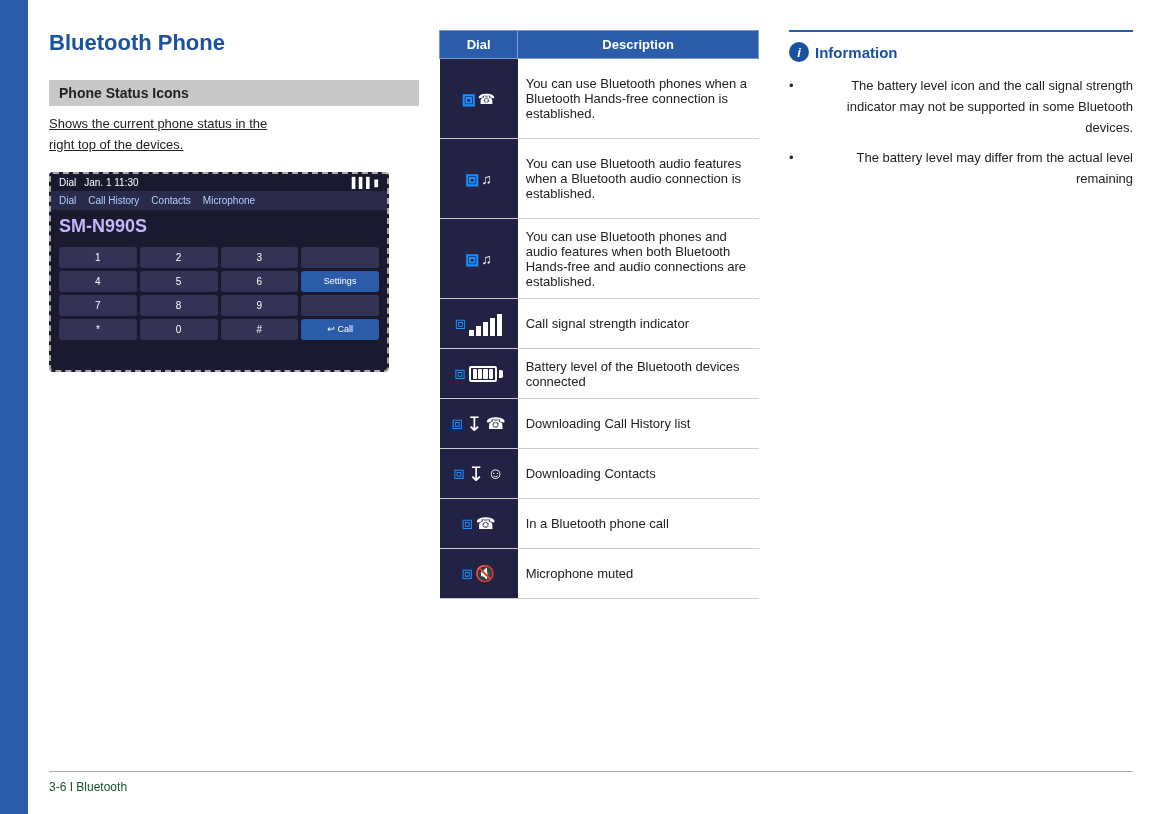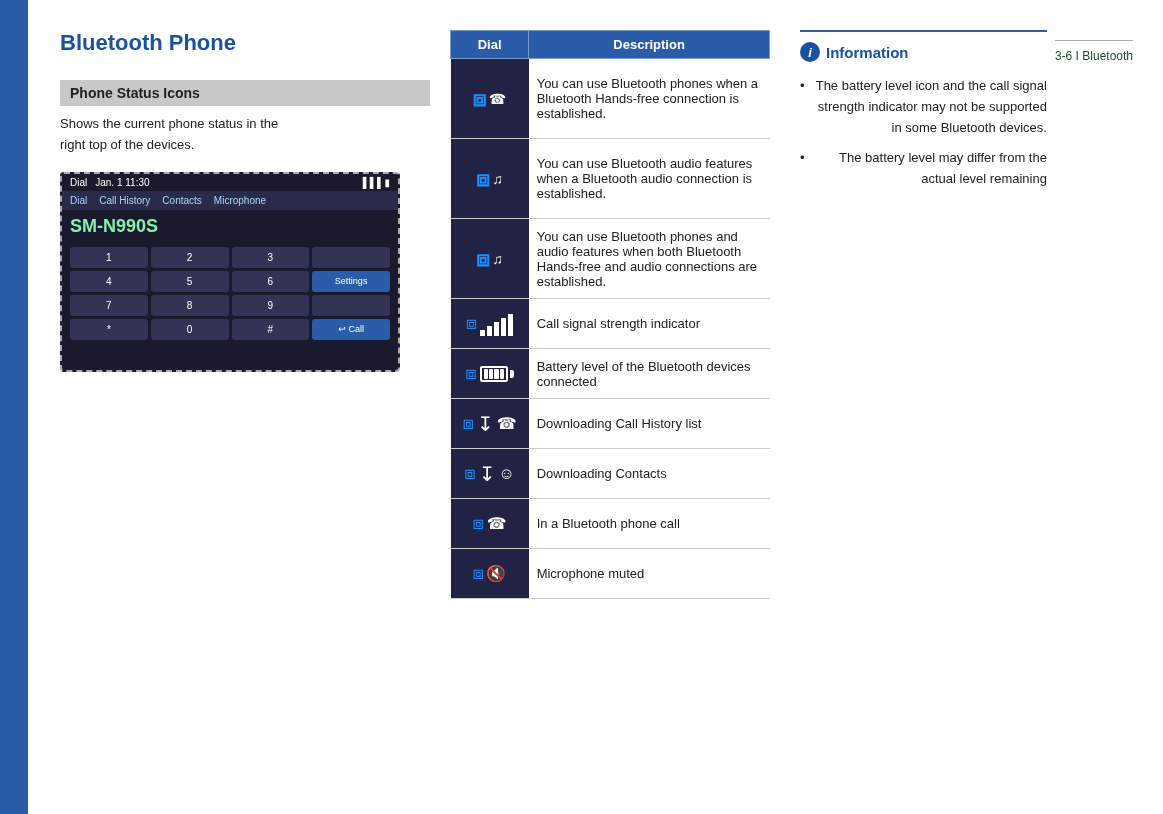--- a/index.html
+++ b/index.html
@@ -18,23 +18,23 @@
     .sidebar {
       width: 28px;
       background: #2a5caa;
       flex-shrink: 0;
       height: 814px;
     }
 
     
     .main-content {
       flex: 1;
-      padding: 30px 30px 20px 32px;
-      display: flex;
-      flex-direction: row;
+      padding: 30px 30px 20px 21px;
+      display: flex;
+      flex-direction: column;
       gap: 8px;
     }
 
     
     .top-section {
       display: flex;
       gap: 0;
       flex: 1;
     }
 
@@ -57,20 +57,21 @@
       padding: 5px 10px;
       font-size: 14px;
       font-weight: bold;
       margin-bottom: 8px;
     }
 
     .section-desc {
       font-size: 13px;
       line-height: 1.6;
       margin-bottom: 16px;
+      text-decoration: underline;
     }
 
     
     .phone-screen {
       width: 340px;
       height: 200px;
       border: 2px dashed #aaa;
       background: #1a1a2e;
       border-radius: 4px;
       overflow: hidden;
@@ -106,21 +107,21 @@
       gap: 12px;
       padding: 4px 8px;
     }
 
     .phone-nav-item {
       color: #aad4ff;
       font-size: 10px;
     }
 
     .phone-model {
-      color: #86efac;
+      color: #c4b5fd;
       font-size: 18px;
       font-weight: bold;
       padding: 6px 8px;
       background: #1a1a2e;
     }
 
     .phone-keypad {
       background: #1a1a2e;
       padding: 4px 8px;
       display: grid;

